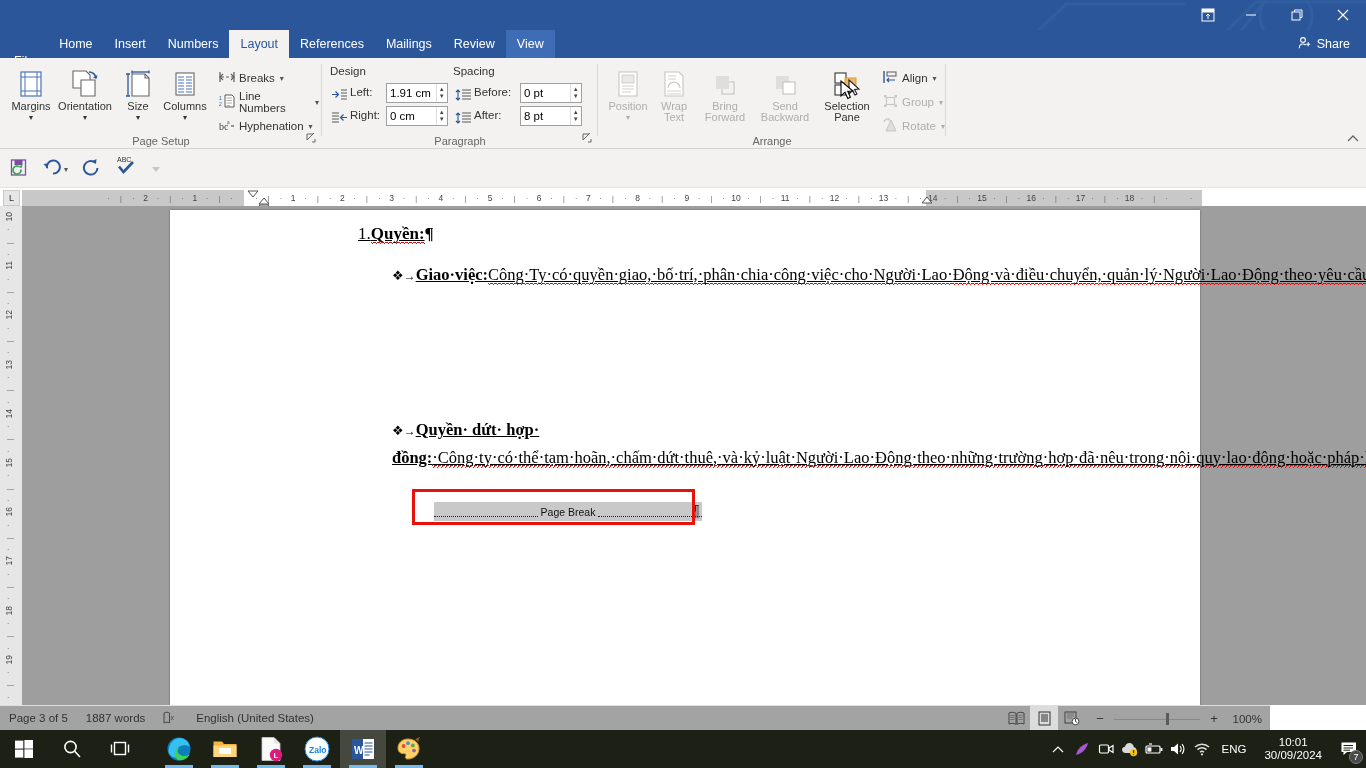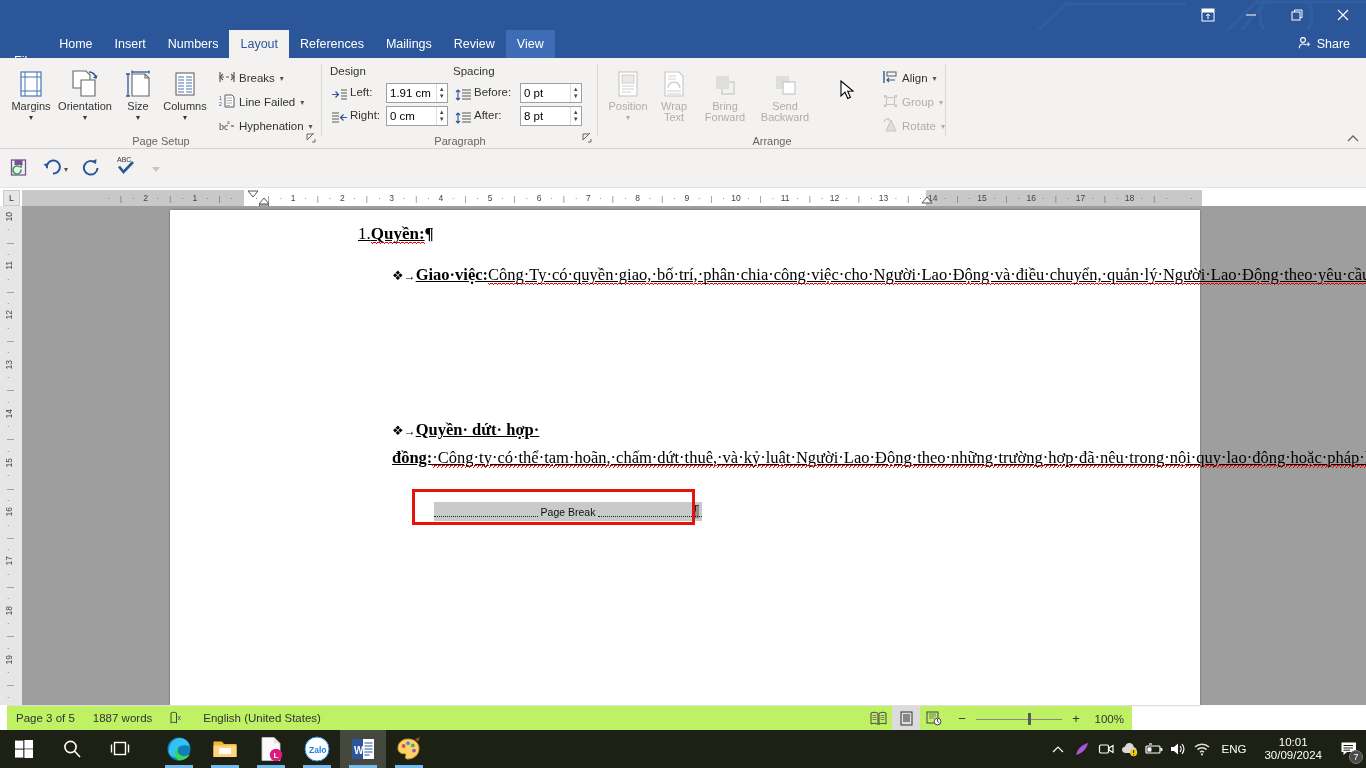--- a/index.html
+++ b/index.html
@@ -186,23 +186,23 @@
   .pb-text { font-size: 10.5px; font-family: "Liberation Sans", sans-serif; color: #111; padding: 0 3px; }
   .pb-pilcrow { position: absolute; left: 258px; top: 0; font-size: 16px; color: #222;
                 font-family: "Liberation Serif", serif; }
   .redbox {
     position: absolute; left: 412px; top: 489px; width: 283px; height: 36px;
     border: 3px solid #e8120c; pointer-events: none;
   }
 
   
   .statusbar {
-    position: absolute; left: 0; top: 705px; width: 1125px; height: 25px;
-    background: #bef264; border-top: 1px solid #e1dfdd;
-    display: flex; align-items: center; font-size: 11.5px; color: #333; margin-left: 7px;
+    position: absolute; left: 0; top: 705px; width: 1270px; height: 25px;
+    background: #a3a3a3; border-top: 1px solid #e1dfdd;
+    display: flex; align-items: center; font-size: 11.5px; color: #333;
   }
   .sb-item { padding: 0 9px; height: 25px; display: flex; align-items: center; cursor: default; }
   .sb-right { position: absolute; right: 0; top: 0; height: 25px; display: flex; align-items: center; }
   .viewbtn {
     width: 28px; height: 25px; display: flex; align-items: center; justify-content: center;
     cursor: default;
   }
   .viewbtn.active { background: #dcdcdc; }
   .zoomctl { display: flex; align-items: center; gap: 0; padding: 0 6px; }
   .zoom-minus, .zoom-plus { width: 16px; text-align: center; font-size: 13px; color: #333; cursor: default; }
@@ -381,21 +381,21 @@
       </div>
       <div class="smallbtn" style="left:216px; top:33px;">
         <span>
           <svg width="16" height="14" viewBox="0 0 16 14">
               <text x="0" y="6" font-size="5" fill="#2b579a" font-family="Liberation Sans">1</text>
               <text x="0" y="12" font-size="5" fill="#2b579a" font-family="Liberation Sans">2</text>
               <path d="M6 1 H13 L15 3 V13 H6 Z" fill="#fff" stroke="#5a5a5a" stroke-width="1"></path>
               <path d="M7.5 4 H13 M7.5 6.5 H13 M7.5 9 H13 M7.5 11.5 H11" stroke="#9a9a9a" stroke-width=".8"></path>
             </svg>
         </span>
-        <span>Line Failed</span>
+        <span>Line Numbers</span>
         <span class="caret">▾</span>
       </div>
       <div class="smallbtn" style="left:216px; top:57px;">
         <span>
           <svg width="16" height="14" viewBox="0 0 16 14">
               <text x="0" y="12" font-size="10" fill="#444" font-family="Liberation Serif">bc</text>
               <text x="8" y="6" font-size="6" fill="#444" font-family="Liberation Serif">a</text>
               <path d="M12 8 H15" stroke="#444" stroke-width="1.1"></path>
             </svg>
         </span>
@@ -523,20 +523,32 @@
       </div>
       <div class="bigbtn disabled" style="left:156px; width:62px;">
         <span class="ico">
           <svg width="30" height="30" viewBox="0 0 30 30">
               <rect x="6" y="7" width="13" height="13" fill="#dededc"></rect>
               <rect x="13" y="13" width="12" height="12" fill="#fff" stroke="#c8c6c4" stroke-width="1.2"></rect>
             </svg>
         </span>
         <span class="lbl" style="white-space:pre-line;">Send
 Backward</span>
+      </div>
+      <div class="bigbtn" style="left:218px; width:62px;">
+        <span class="ico">
+          <svg width="34" height="30" viewBox="0 0 34 30">
+              <rect x="5" y="4" width="11" height="10" fill="#fff" stroke="#444" stroke-width="1.2"></rect>
+              <rect x="5" y="16" width="11" height="10" fill="#fff" stroke="#444" stroke-width="1.2"></rect>
+              <rect x="15" y="9" width="11" height="9" fill="#eeb76b" stroke="#d79b3d" stroke-width="1"></rect>
+              <path d="M19 11 L19 25 L22.5 21.5 L25 26 L27 25 L24.5 20.5 L29 20 Z" fill="#fff" stroke="#222" stroke-width="1.1"></path>
+            </svg>
+        </span>
+        <span class="lbl" style="white-space:pre-line;">Selection
+Pane</span>
       </div>
 
       <div class="smallbtn" style="left:282px; top:9px;">
         <span>
           <svg width="15" height="14" viewBox="0 0 15 14">
               <path d="M1 1 V13" stroke="#2b579a" stroke-width="1.4"></path>
               <rect x="4" y="2" width="9" height="4" fill="none" stroke="#5a5a5a" stroke-width="1"></rect>
               <path d="M4 10 H12 M6 8 L4 10 L6 12" fill="none" stroke="#2b579a" stroke-width="1.1"></path>
             </svg>
         </span>

